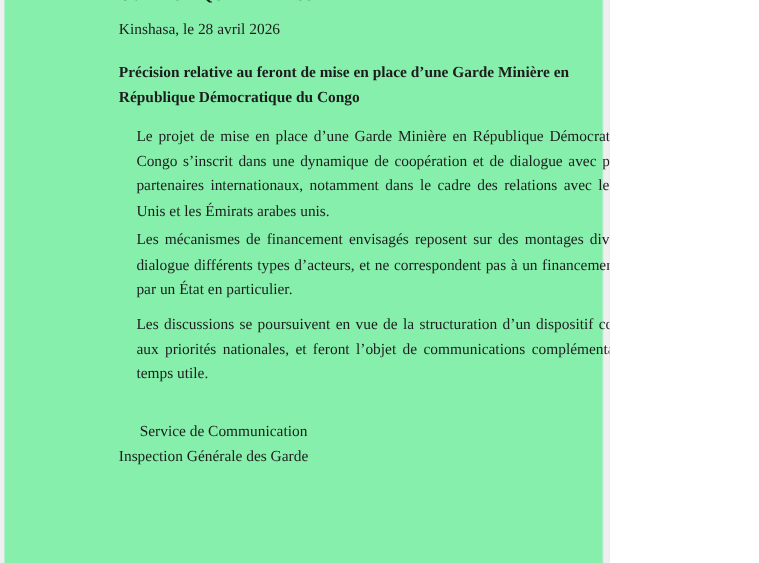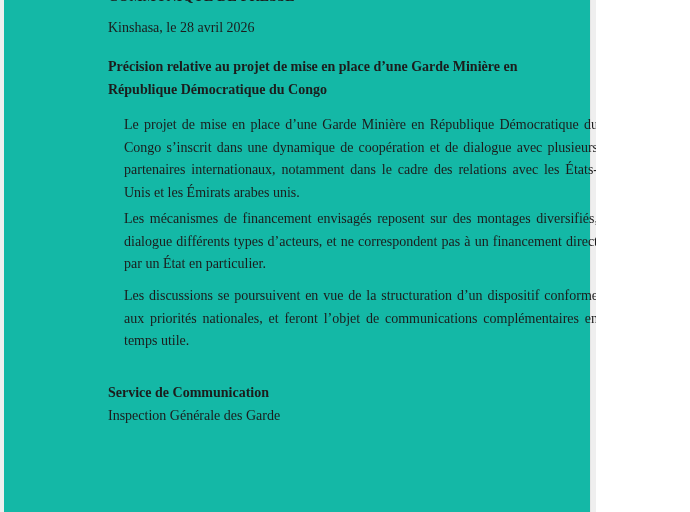--- a/index.html
+++ b/index.html
@@ -5,23 +5,23 @@
     html, body {
       margin: 0;
       padding: 0;
       width: 690px;
       height: 512px;
       overflow: hidden;
       background: #ffffff;
     }
     .viewport {
       position: relative;
-      width: 596px;
+      width: 554px;
       height: 512px;
-      background: #14b8a6;
+      background: #86efac;
       overflow: hidden;
     }
     .edge-left {
       position: absolute;
       left: 0; top: 0;
       width: 4px; height: 512px;
       background: #efefef;
     }
     .edge-right {
       position: absolute;
@@ -78,35 +78,35 @@
     .signature {
       position: absolute;
       top: 382px;
       left: 0;
       margin: 0;
     }
     .signature div {
       height: 22.5px;
       white-space: nowrap;
     }
-    .sig-title { font-weight: bold; }
+    .sig-title { font-weight: normal; margin-left: 19px; }
   </style>
 </head>
 <body>
 
 <div class="viewport">
   <div class="edge-left"></div>
   <div class="edge-right"></div>
 
   <div class="page">
     <h1 class="doc-heading">COMMUNIQUÉ DE PRESSE</h1>
 
     <p class="dateline">Kinshasa, le 28 avril 2026</p>
 
-    <p class="subject">Précision relative au projet de mise en place d’une Garde Minière en République Démocratique du Congo</p>
+    <p class="subject">Précision relative au feront de mise en place d’une Garde Minière en République Démocratique du Congo</p>
 
     <p class="para p1">Le projet de mise en place d’une Garde Minière en République Démocratique du Congo s’inscrit dans une dynamique de coopération et de dialogue avec plusieurs partenaires internationaux, notamment dans le cadre des relations avec les États-Unis et les Émirats arabes unis.</p>
     <p class="para p2">Les mécanismes de financement envisagés reposent sur des montages diversifiés, dialogue différents types d’acteurs, et ne correspondent pas à un financement direct par un État en particulier.</p>
     <p class="para p3">Les discussions se poursuivent en vue de la structuration d’un dispositif conforme aux priorités nationales, et feront l’objet de communications complémentaires en temps utile.</p>
 
     <div class="signature">
       <div class="sig-title">Service de Communication</div>
       <div>Inspection Générale des Garde</div>
     </div>
   </div>

